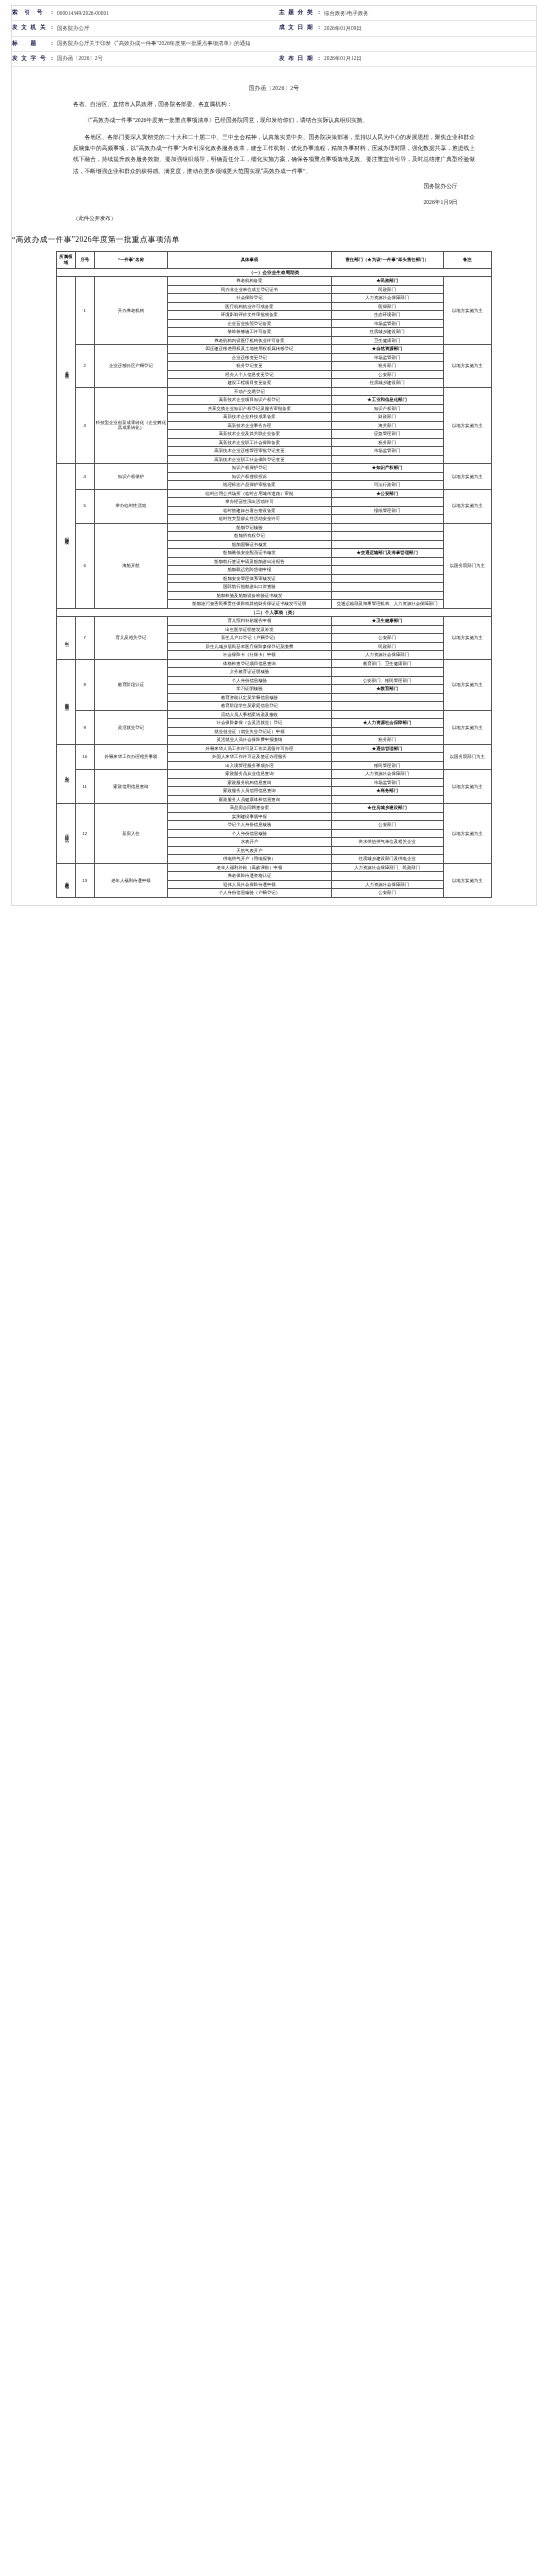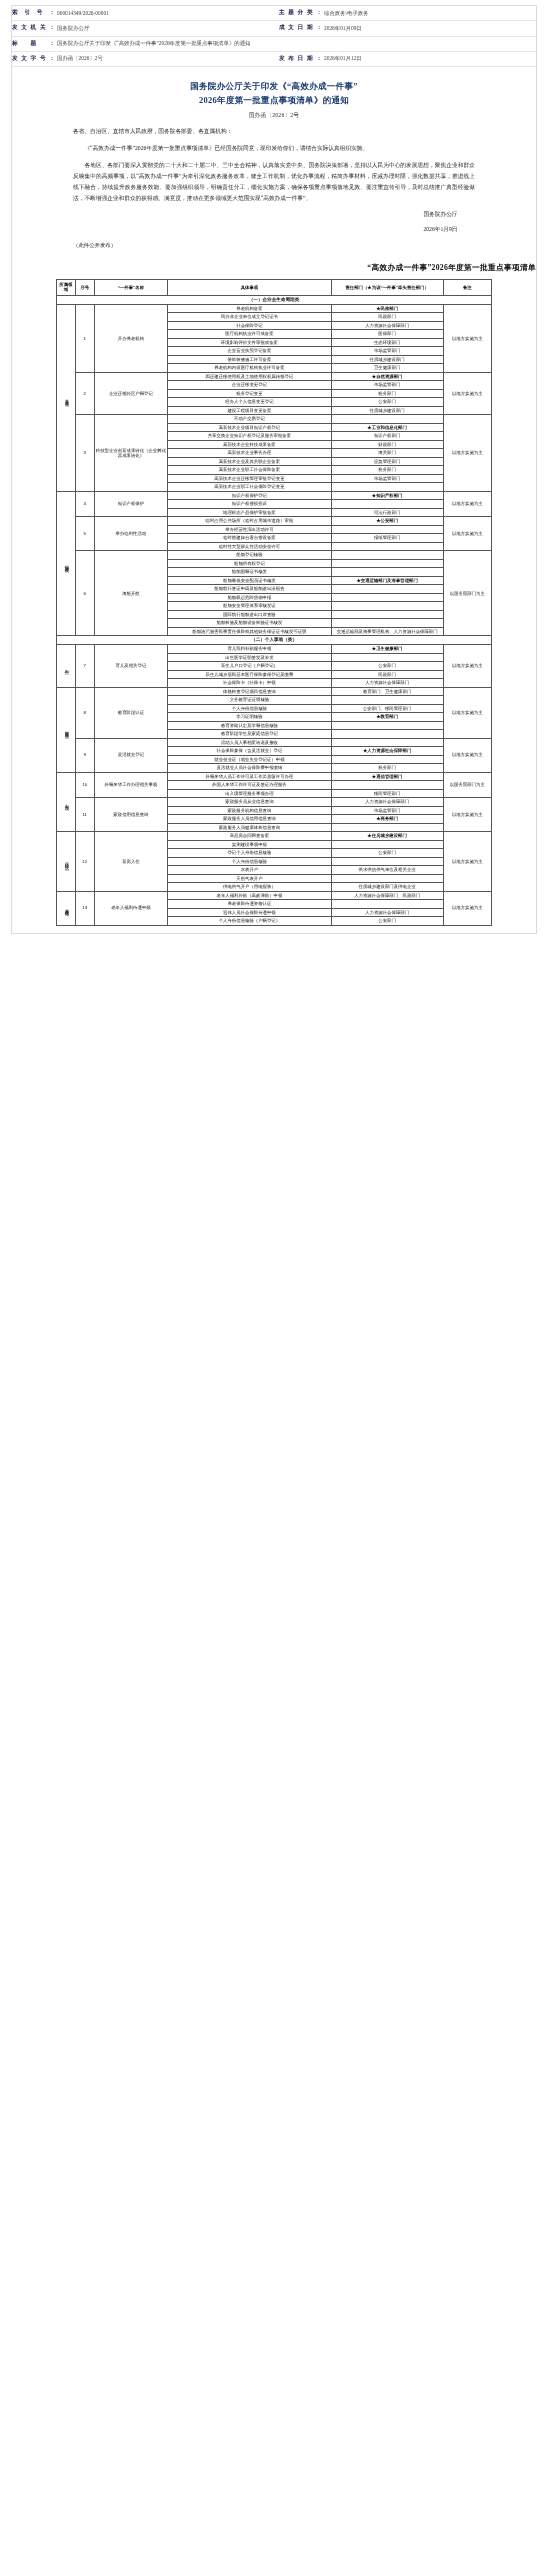--- a/index.html
+++ b/index.html
@@ -94,23 +94,23 @@
     padding-right: 17.5px;
   }
   .doc-note {
     font-size: 5.4px;
     color: #222;
     margin-top: 6.7px;
   }
 
   
   .list-title {
-    text-align: right;
+    text-align: left;
     font-size: 7.7px;
-    font-weight: bold;
+    font-weight: normal;
     color: #111;
     margin: 13.4px 0 6.2px 0;
     letter-spacing: 0.3px;
     font-family: "Liberation Serif", serif;
   }
 
   
   .tbl-wrap { padding: 0 44px; }
   table.main {
     width: 100%;
@@ -187,24 +187,20 @@
         <td class="mv mv-wide">国办函〔2026〕2号</td>
         <td class="mk mk2">发布日期</td>
         <td class="mv">2026年01月12日</td>
       </tr>
     </tbody>
   </table>
 </div>
 
 <div class="doc">
   <div class="doc-inner">
-    <div class="doc-title">
-      <div>国务院办公厅关于印发《“高效办成一件事”</div>
-      <div>2026年度第一批重点事项清单》的通知</div>
-    </div>
     <div class="doc-docnum">国办函〔2026〕2号</div>
 
     <div class="doc-p">各省、自治区、直辖市人民政府，国务院各部委、各直属机构：</div>
     <div class="doc-p indent">《“高效办成一件事”2026年度第一批重点事项清单》已经国务院同意，现印发给你们，请结合实际认真组织实施。</div>
     <div class="doc-p indent">各地区、各部门要深入贯彻党的二十大和二十届二中、三中全会精神，认真落实党中央、国务院决策部署，坚持以人民为中心的发展思想，聚焦企业和群众反映集中的高频事项，以“高效办成一件事”为牵引深化政务服务改革，健全工作机制，优化办事流程，精简办事材料，压减办理时限，强化数据共享，推进线上线下融合，持续提升政务服务效能。要加强组织领导，明确责任分工，细化实施方案，确保各项重点事项落地见效。要注重宣传引导，及时总结推广典型经验做法，不断增强企业和群众的获得感、满意度，推动在更多领域更大范围实现“高效办成一件事”。</div>
 
     <div class="doc-sign">国务院办公厅</div>
     <div class="doc-sign">2026年1月9日</div>
     <div class="doc-note">（此件公开发布）</div>
   </div>

